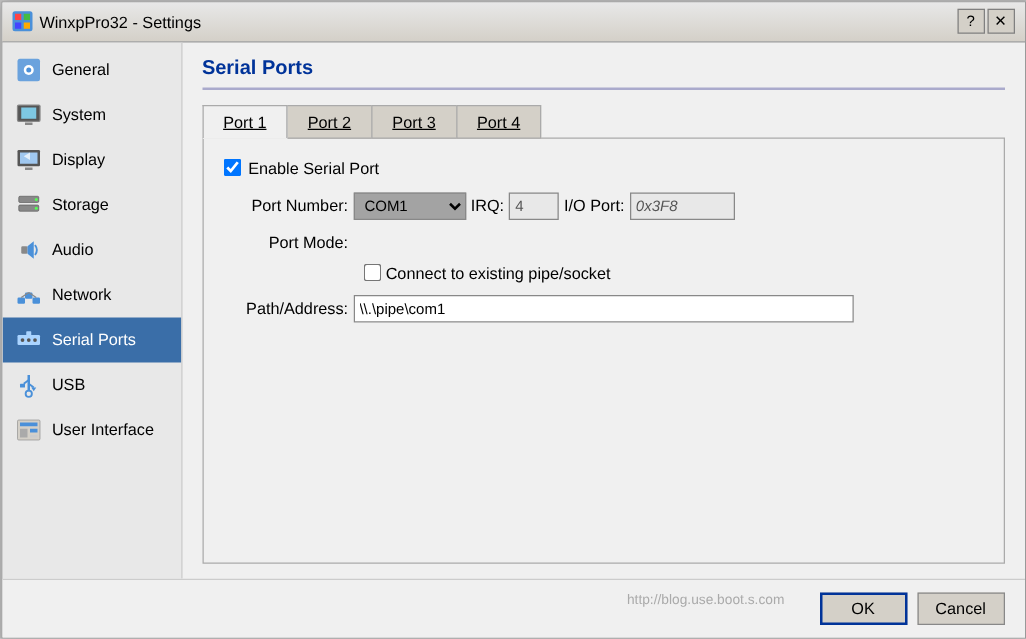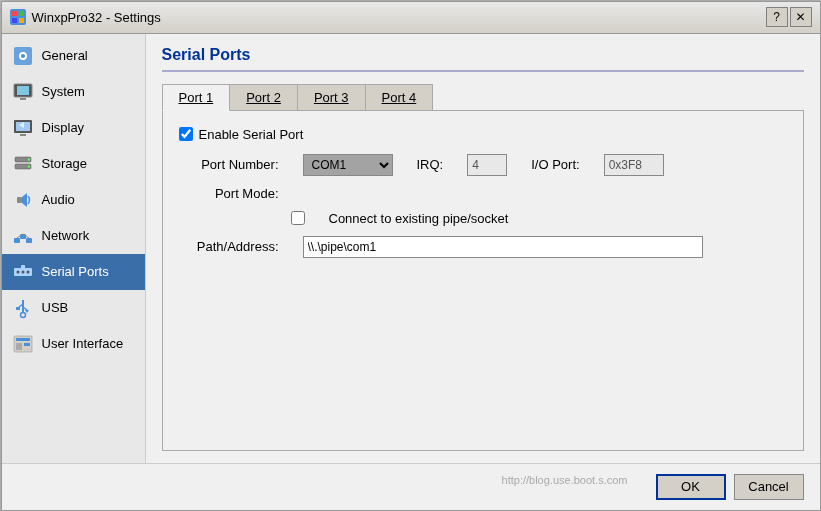--- a/index.html
+++ b/index.html
@@ -155,21 +155,21 @@
       padding: 16px;
       background: #f0f0f0;
       flex: 1;
     }
 
     
     .form-row {
       display: flex;
       align-items: center;
       margin-bottom: 10px;
-      gap: 24px;
+      gap: 4px;
     }
     .checkbox-row {
       display: flex;
       align-items: center;
       margin-bottom: 12px;
       gap: 6px;
     }
     .form-label {
       width: 100px;
       text-align: right;
@@ -204,21 +204,21 @@
       font-size: 12px;
       padding: 0 4px;
     }
     input[type="text"]:read-only {
       background: #e8e8e8;
       color: #555;
     }
 
     .port-number-select { width: 90px; }
     .irq-input { width: 40px; }
-    .io-input { width: 60px; }
+    .io-input { width: 84px; font-style: italic; }
     .port-mode-select { width: 110px; }
     .path-input { width: 400px; }
 
     
     .dialog-footer {
       border-top: 1px solid #ccc;
       padding: 10px 16px;
       display: flex;
       justify-content: flex-end;
       gap: 8px;

